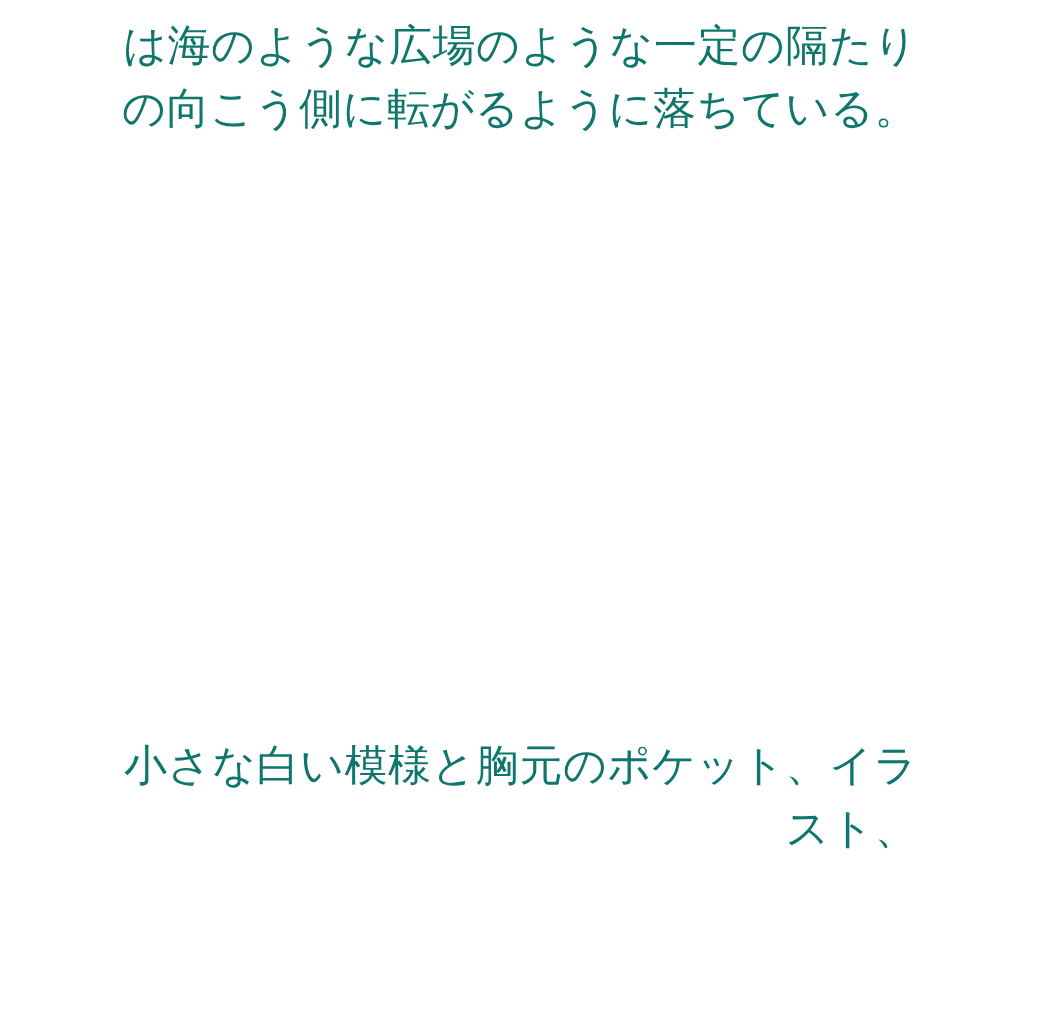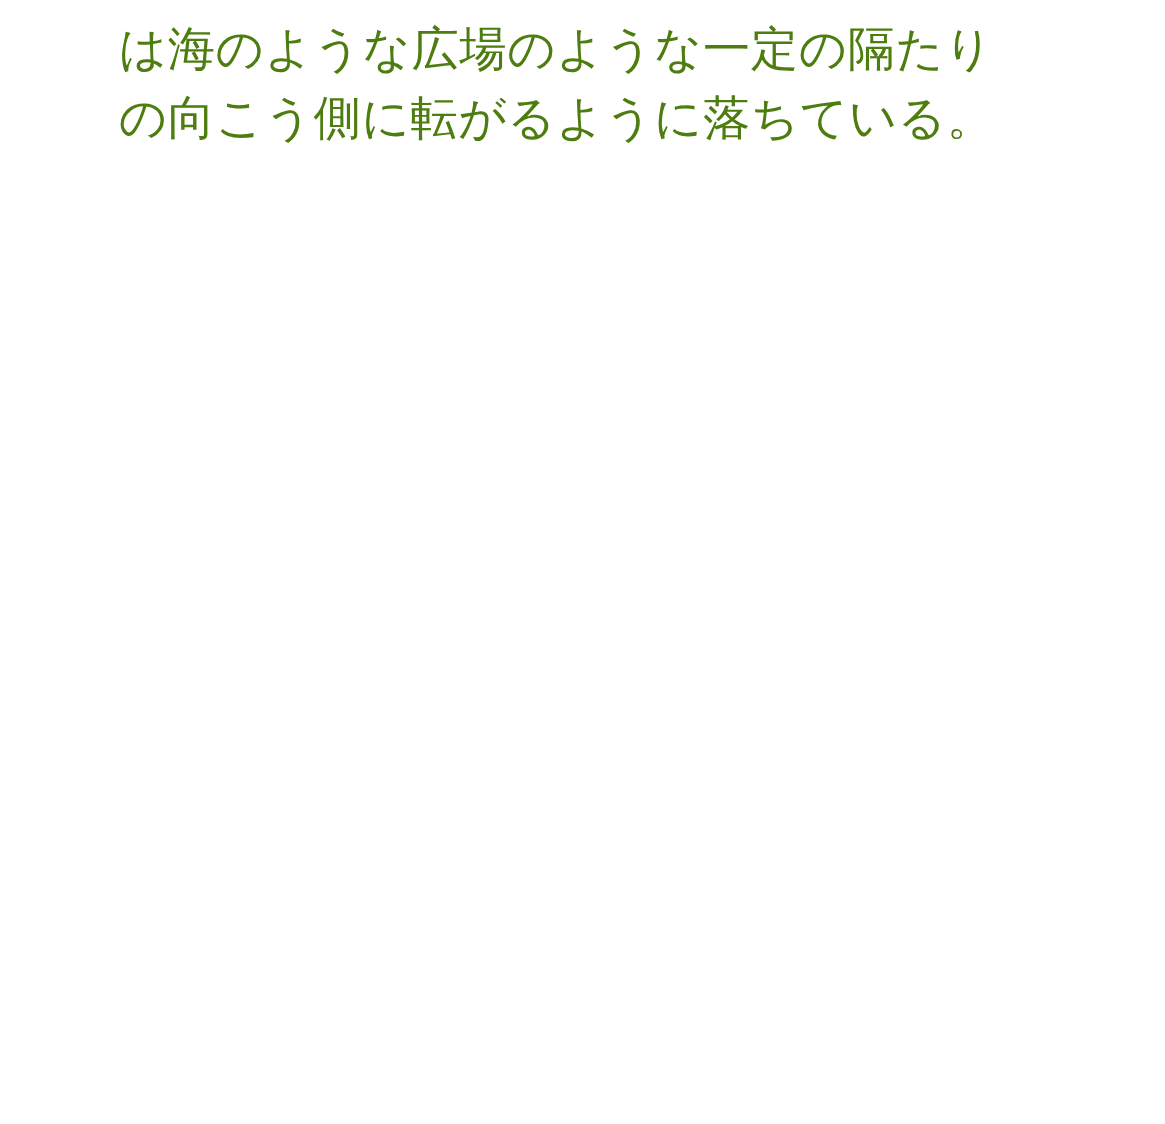--- a/index.html
+++ b/index.html
@@ -24,37 +24,38 @@
   .text-body {
     position: absolute;
     left: 108px;
     top: 0;
     width: 810px;
   }
   .para {
     font-size: 43px;
     line-height: 63px;
     letter-spacing: 0.5px;
-    text-align: left;
-    color: #4d7c0f;
+    text-align: right;
+    color: #0f766e;
     font-weight: 400;
     white-space: pre-wrap;
   }
   .para-1 { margin-top: 14px; }
   .gap-1 { height: 282px; }
   .gap-2 { height: 312px; }
 </style>
 </head>
 <body>
 
 <div class="page">
   <div class="text-body">
 
     <div class="para para-1">は海のような広場のような一定の隔たりの向こう側に転がるように落ちている。</div>
 
     <div class="gap-1"></div>
 
 
     <div class="gap-2"></div>
 
+    <div class="para">小さな白い模様と胸元のポケット、イラスト、</div>
 
   </div>
 </div>
 
 </body></html>

